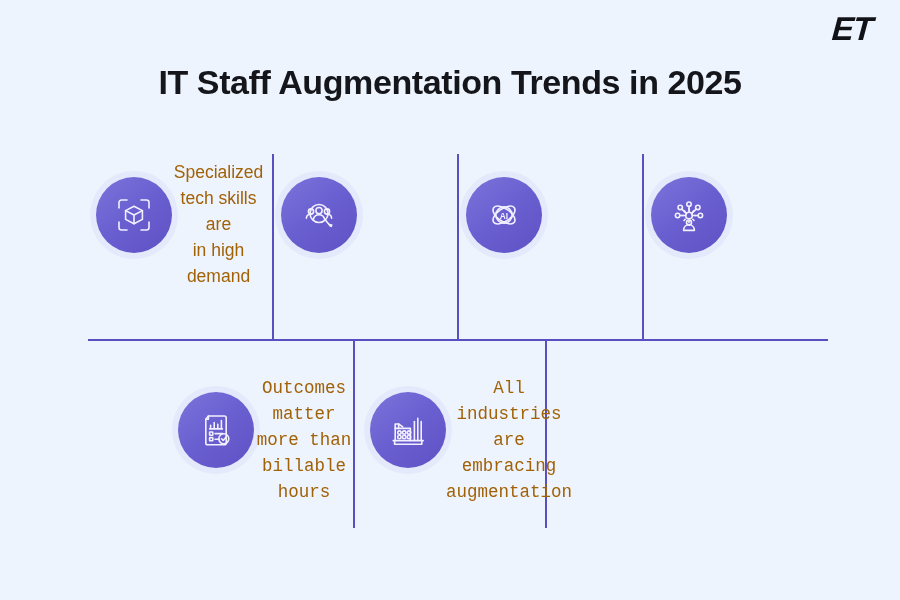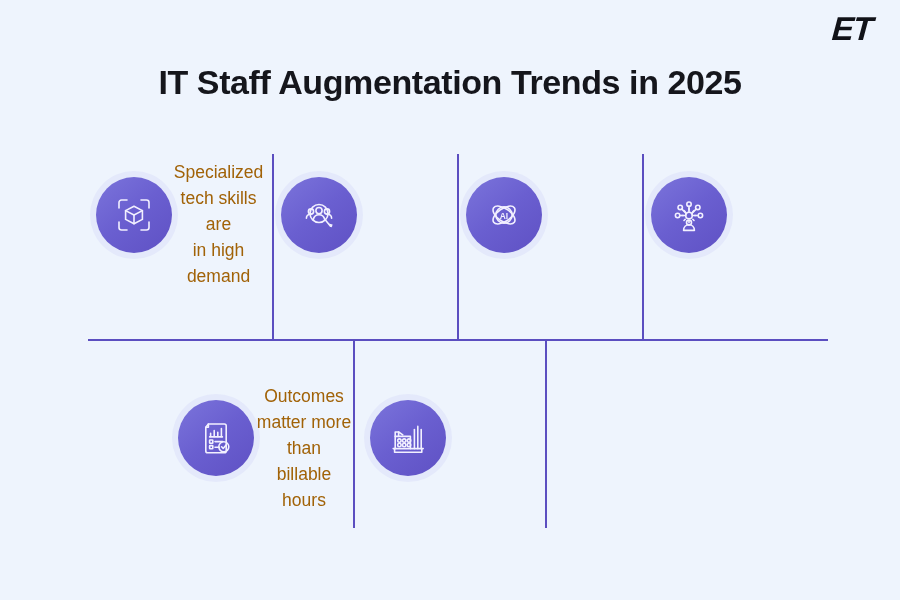--- a/index.html
+++ b/index.html
@@ -70,23 +70,24 @@
   .row {
     position: absolute;
     display: flex;
   }
   .row-top {
     top: 140px;
     left: 88px;
     width: 740px;
   }
   .row-bottom {
-    top: 363px;
+    top: 355px;
     left: 170px;
     width: 576px;
+    font-family: Liberation Mono, monospace;
   }
   .cell {
     display: flex;
     flex-direction: row;
     align-items: center;
     box-sizing: border-box;
     padding: 0 8px;
   }
   .row-top .cell { width: 185px; }
   .row-bottom .cell { width: 192px; }
@@ -256,17 +257,20 @@
           <circle cx="11.4" cy="22.6" r="1.7"></circle>
           <circle cx="16.2" cy="22.6" r="1.7"></circle>
           <circle cx="21" cy="22.6" r="1.7"></circle>
           <circle cx="11.4" cy="27" r="1.7"></circle>
           <circle cx="16.2" cy="27" r="1.7"></circle>
           <circle cx="21" cy="27" r="1.7"></circle>
           <path d="M5.2 30.6 H35.2"></path>
           <path d="M6.6 30.6 V34.2 H33.8 V30.6"></path>
         </svg>
       </div>
+      <div class="caption">All industries are
+embracing
+augmentation</div>
     </div>
 
   </div>
 
 </div>
 
 </body></html>

